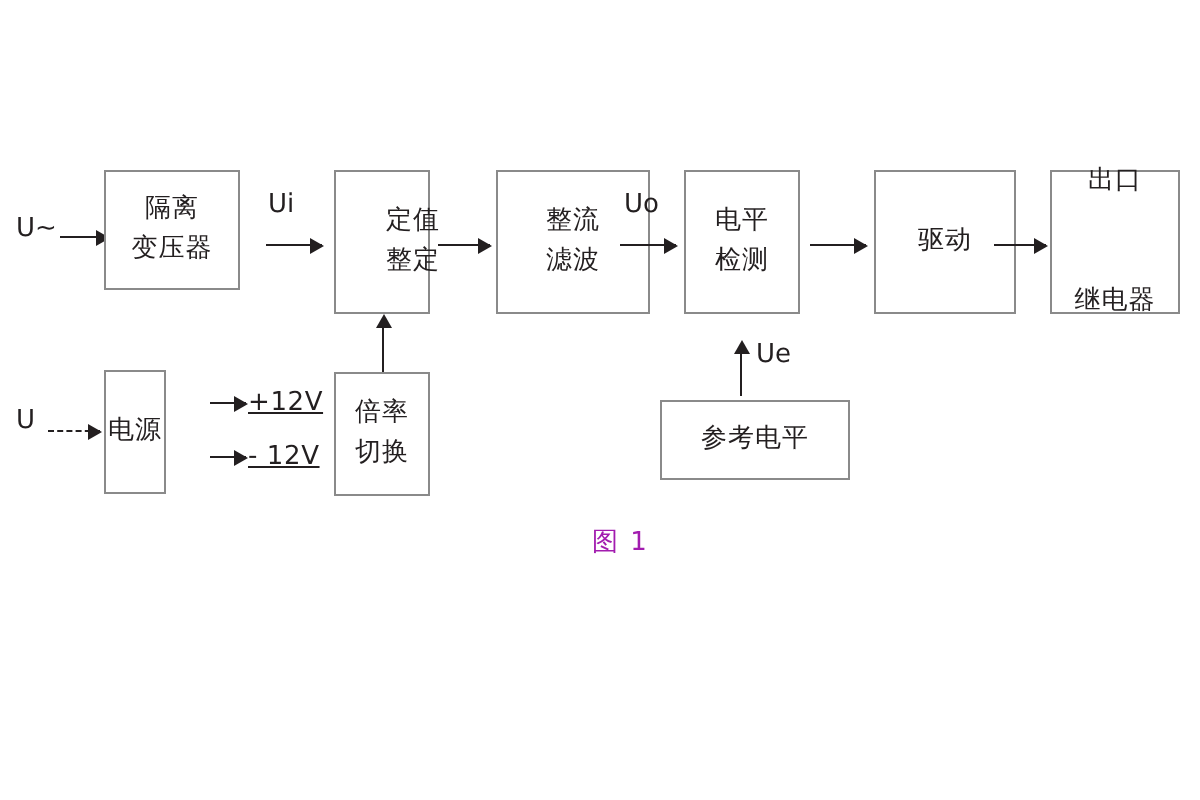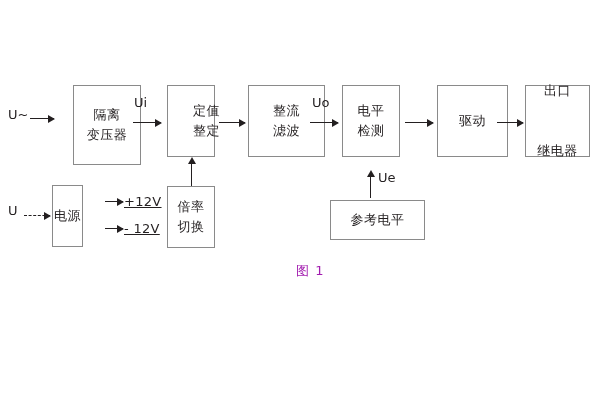--- a/index.html
+++ b/index.html
@@ -88,21 +88,21 @@
   }
 </style>
 </head>
 <body>
 
 <div id="canvas">
 
   <div class="lbl" style="left:8px;top:107px;">U~</div>
   <div class="harrow" style="left:30px;top:118px;width:24px;"></div>
 
-  <div class="box" style="left:73px;top:85px;width:68px;height:80px;text-align:center;">
+  <div class="box" style="left:52px;top:85px;width:68px;height:60px;text-align:center;">
     <span class="ln">隔离</span>
     <span class="ln">变压器</span>
   </div>
 
   <div class="lbl sig" style="left:134px;top:95px;">Ui</div>
   <div class="harrow" style="left:133px;top:122px;width:28px;"></div>
 
   <div class="box" style="left:167px;top:85px;width:48px;height:72px;padding-left:31px;">
     <span class="ln">定值</span>
     <span class="ln">整定</span>

